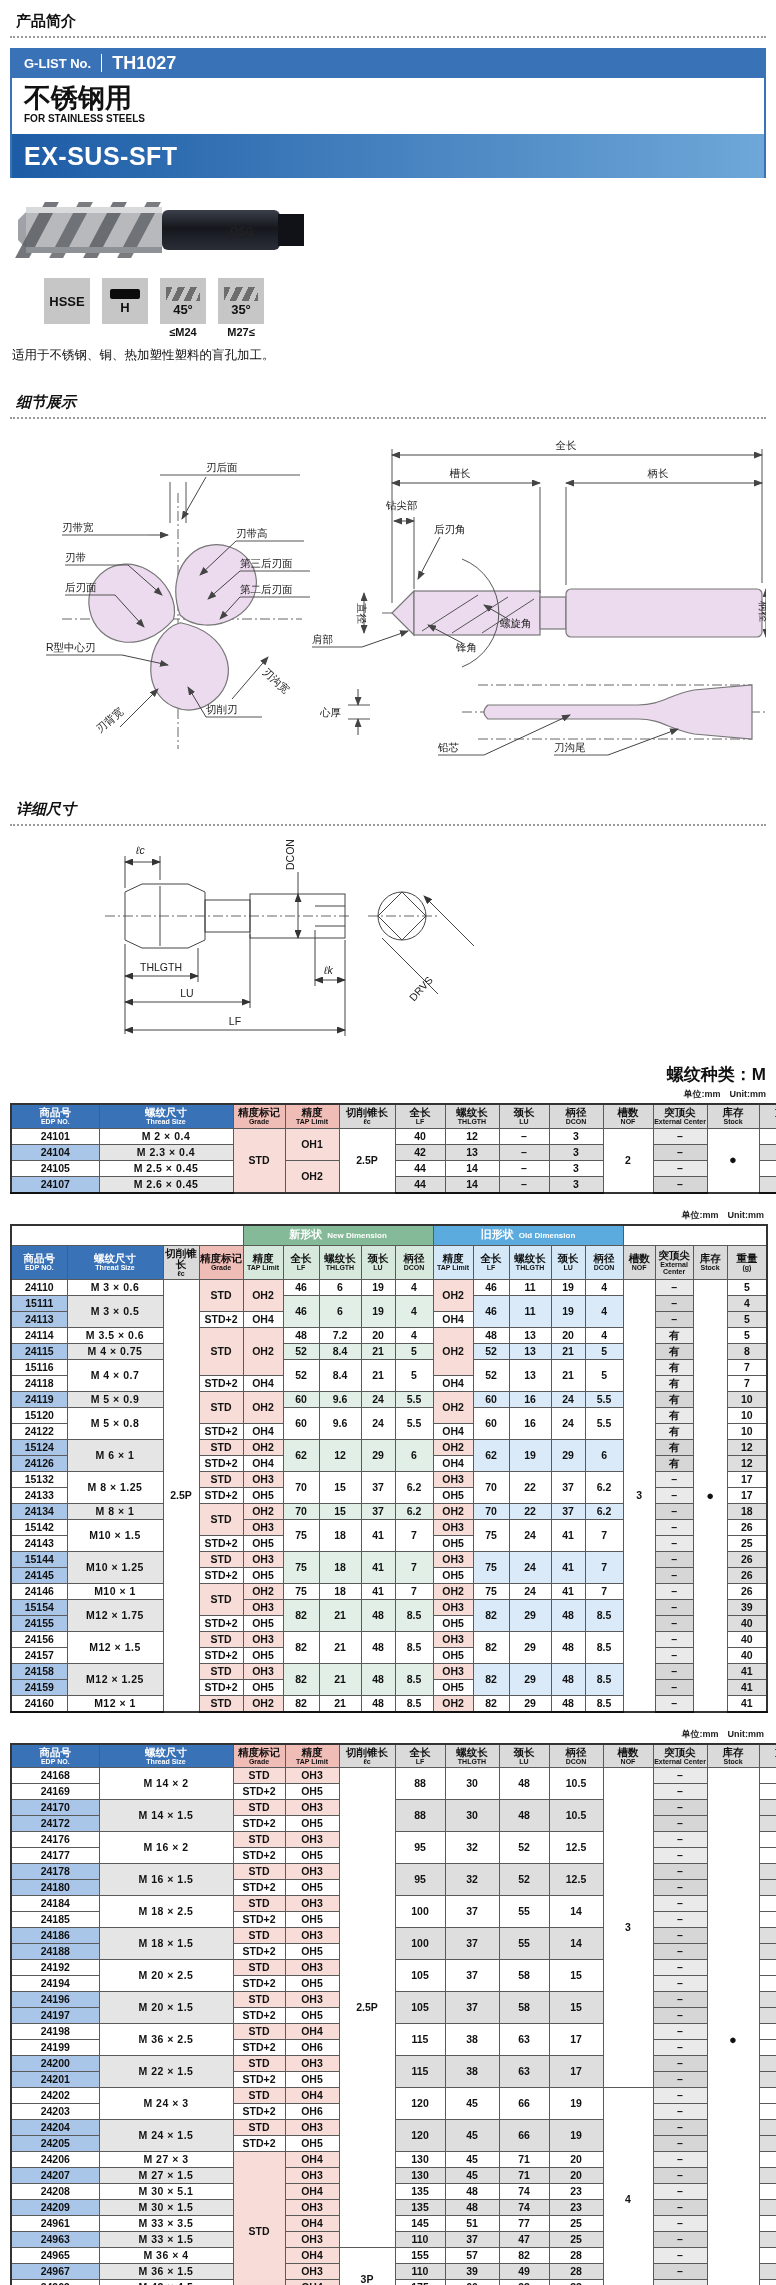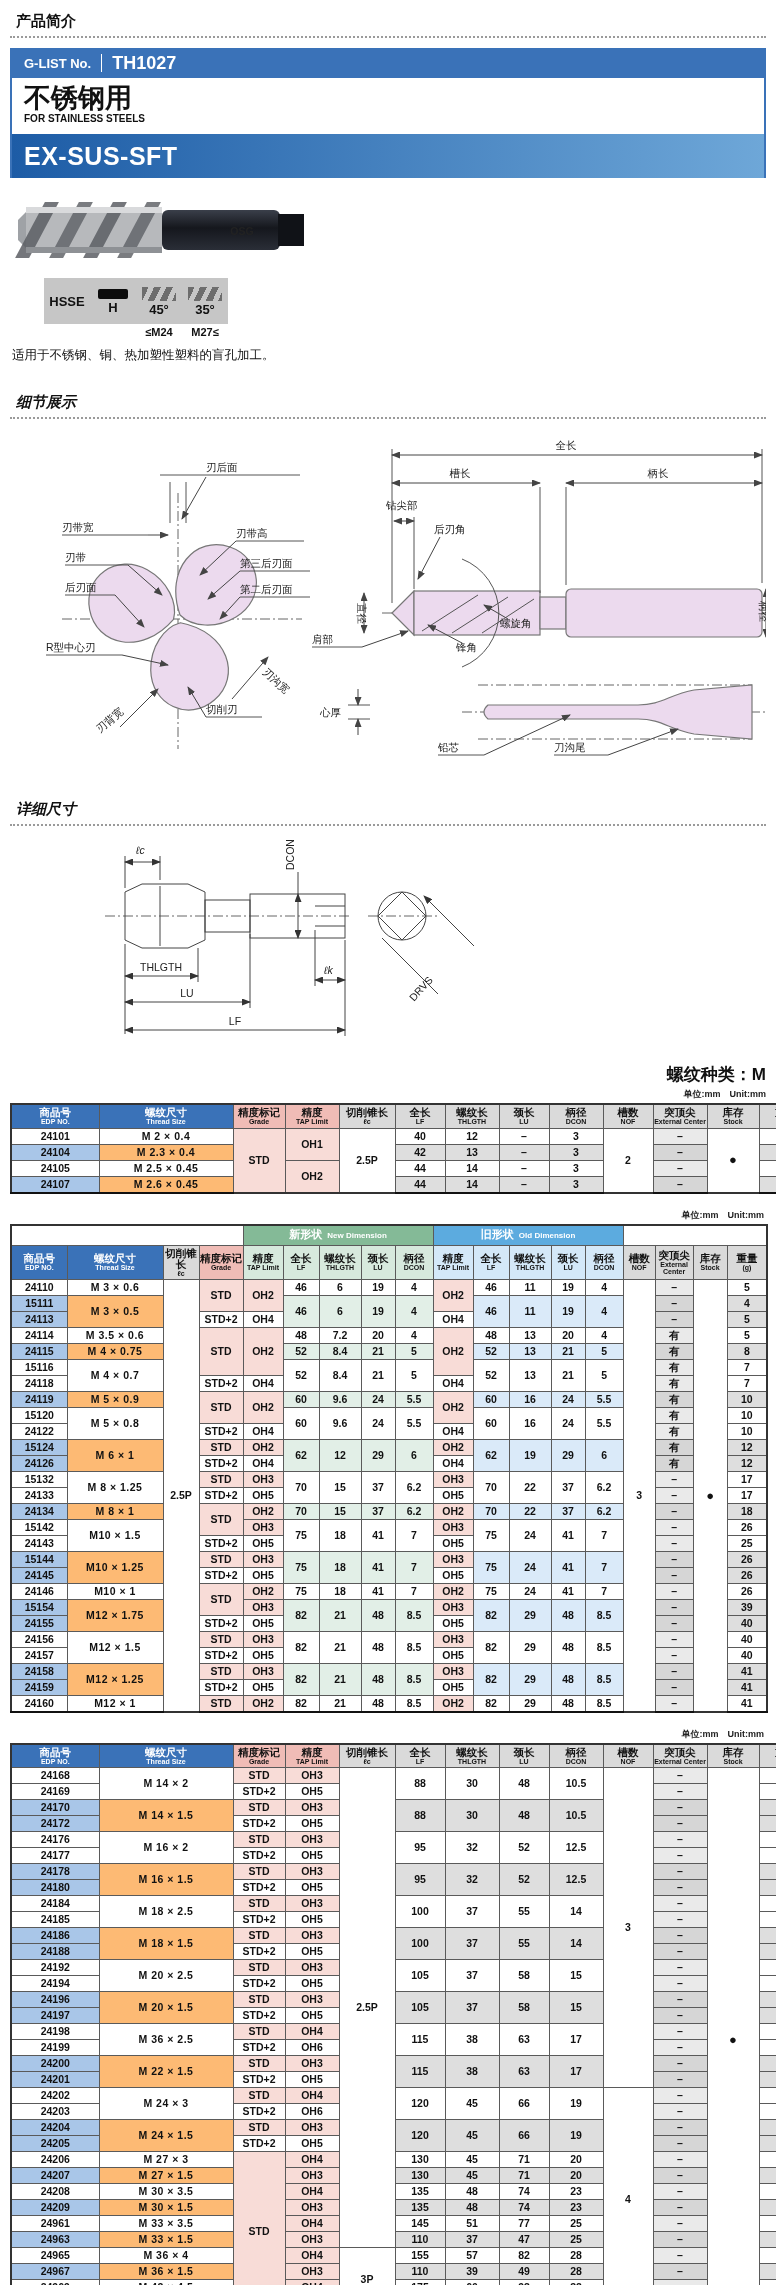--- a/index.html
+++ b/index.html
@@ -13,21 +13,21 @@
   .glist-bar{background:#3a72b8;color:#fff;height:30px;display:flex;align-items:center;padding-left:12px;}
   .glist-label{font-size:13px;font-weight:700;}
   .glist-div{width:1px;height:18px;background:#fff;margin:0 10px;}
   .glist-no{font-size:18px;font-weight:700;}
   .names{padding:6px 12px 10px 12px;}
   .name-cn{font-size:27px;font-weight:700;line-height:1.05;}
   .name-en{font-size:10px;font-weight:700;margin-top:1px;}
   .model-bar{height:44px;background:linear-gradient(90deg,#1d5ca6,#6ea7d8);color:#fff;font-size:25px;font-weight:700;display:flex;align-items:center;padding-left:12px;letter-spacing:.5px;}
   .photo{margin:12px 0 4px 2px;}
   
-  .icon-row{display:flex;gap:0;margin:6px 0 0 2px;padding-left:32px;}
+  .icon-row{display:flex;gap:12px;margin:6px 0 0 2px;padding-left:32px;}
   .icon-col{display:flex;flex-direction:column;align-items:center;}
   .icon-box{width:46px;height:46px;background:#c6c6c6;display:flex;flex-direction:column;align-items:center;justify-content:center;gap:2px;}
   .icon-box .lbl{font-weight:700;font-size:13px;line-height:1;}
   .hbar{width:30px;height:10px;background:#0c0c0c;border-radius:2px;}
   .stripes{width:34px;height:14px;background:repeating-linear-gradient(115deg,#6d6d6d 0 6px,#c6c6c6 6px 11px);}
   .icon-note{font-size:11px;font-weight:700;margin-top:2px;height:13px;}
   .usage{font-size:12.5px;margin:8px 0 0 2px;}
   svg text{font-family:"Liberation Sans","DejaVu Sans",sans-serif;fill:#222;font-size:10.5px;}
   svg .ln{stroke:#555;stroke-width:1;fill:none;}
   svg .body{fill:#ecdaee;stroke:#777;stroke-width:1.2;}
@@ -49,21 +49,21 @@
   .h-p{background:#f0bcb6;}
   .h-g{background:#dadada;}
   .h-ns{background:#d7e9dd;}
   .h-os{background:#d4e8f8;}
   .h-gn{background:#84ba97;color:#fff;font-size:11px;}
   .h-go{background:#5cabdf;color:#fff;font-size:11px;}
   .h-ghost{border:none !important;background:#fff;}
   .gsub{font-size:8px;margin-left:5px;font-weight:700;}
   td.p{background:#f8dcd7;}
   tr.band td.edp{background:#a9c6e8;}
-  tr.band td.thread{background:#fdba74;text-align:center;}
+  tr.band td.thread{background:#e5e5e5;text-align:center;}
   tr.band td.num,tr.band td.wt{background:#dedede;}
   td.ext{background:#eaeaea;}
   tr.band td.ext{background:#d6d6d6;}
   tr.band td.nnum{background:#e2efe7;}
   tr.band td.onum{background:#daeaf9;}
   td.stock{font-size:13px;}
   td.thread{letter-spacing:.5px;}
 </style>
 </head>
 <body>
@@ -1212,21 +1212,21 @@
           <td class="tap p">OH3</td>
           <td class="num">130</td>
           <td class="num">45</td>
           <td class="num">71</td>
           <td class="num">20</td>
           <td class="ext">–</td>
           <td class="wt">319</td>
         </tr>
         <tr>
           <td class="edp">24208</td>
-          <td class="thread">M 30 × 3.5</td>
+          <td class="thread">M 30 × 5.1</td>
           <td class="tap p">OH4</td>
           <td class="num">135</td>
           <td class="num">48</td>
           <td class="num">74</td>
           <td class="num">23</td>
           <td class="ext">–</td>
           <td class="wt">411</td>
         </tr>
         <tr class="band">
           <td class="edp">24209</td>

